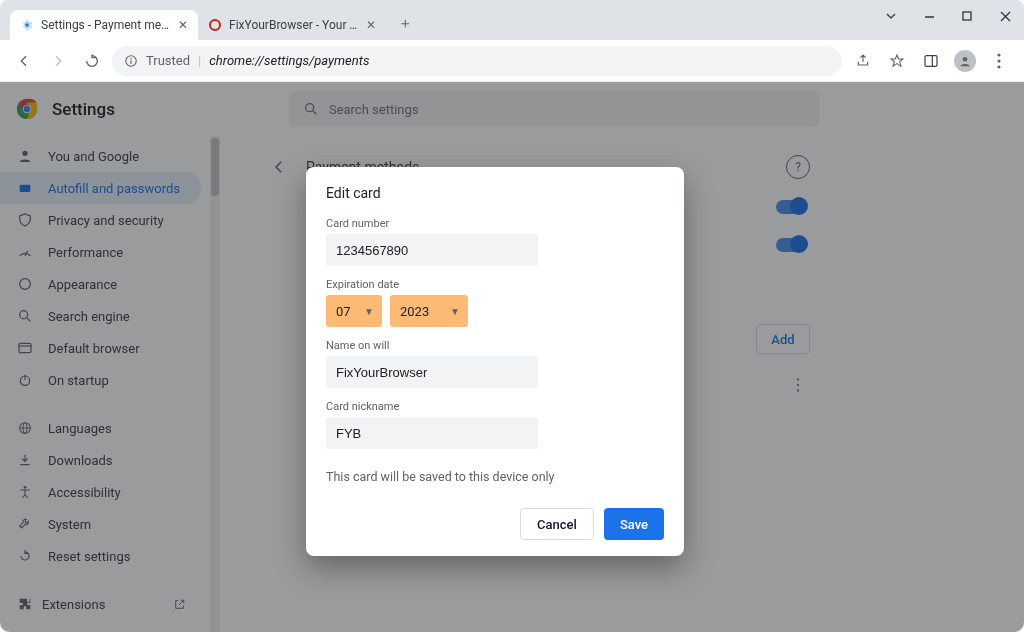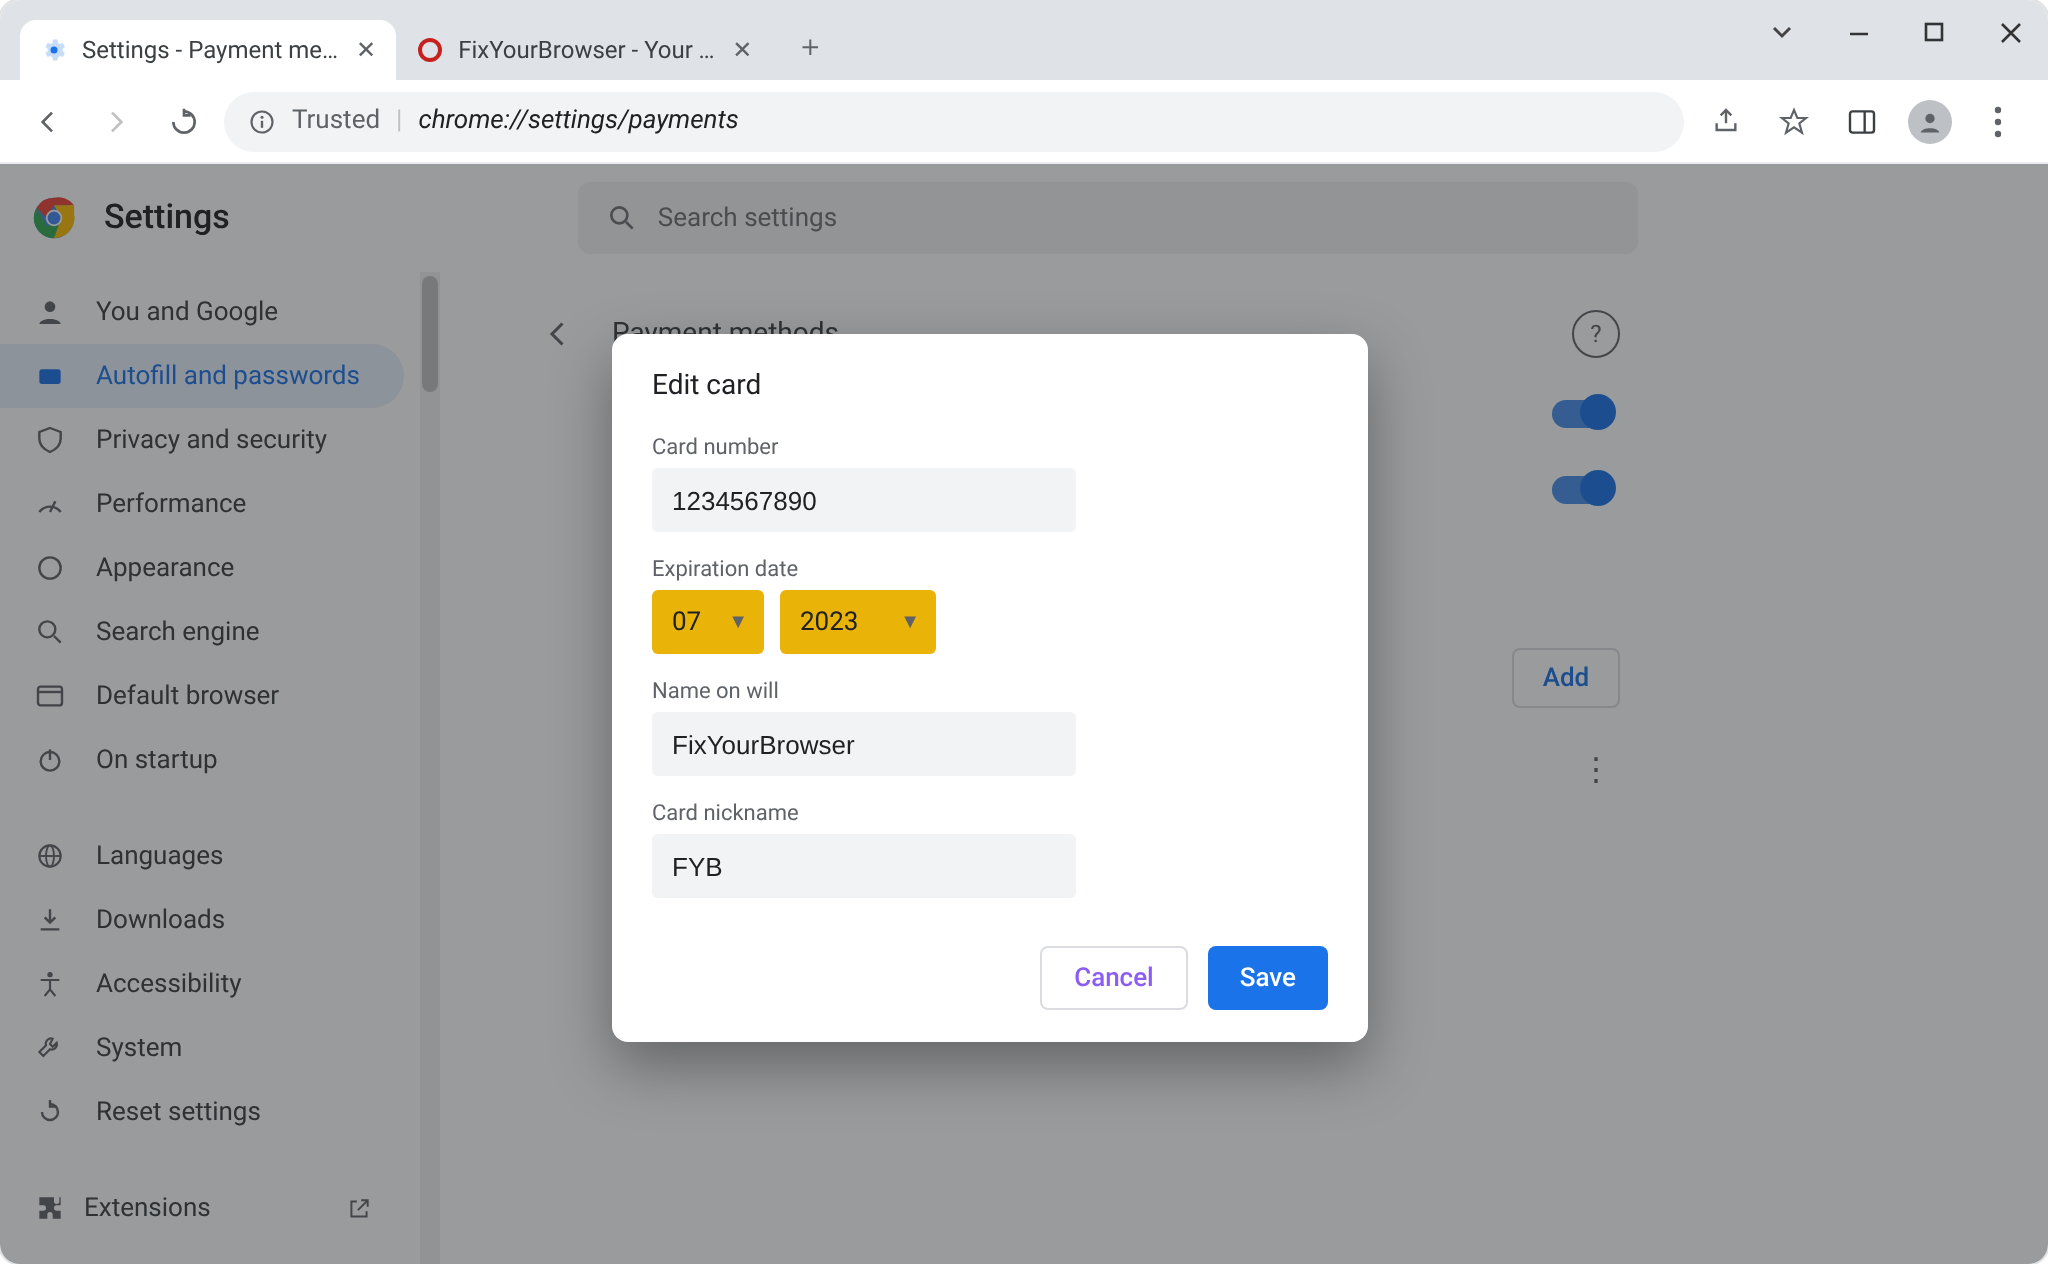--- a/index.html
+++ b/index.html
@@ -260,37 +260,37 @@
     padding: 18px 20px 16px;
   }
   .dlg-title { font-size:14px; color:#202124; margin-bottom:16px; }
   .fld-label { font-size:11px; color:#5f6368; margin-bottom:4px; margin-top:12px; }
   .fld-input {
     height:32px; background:#f1f3f4; border:none; border-radius:3px;
     padding:0 10px; font-size:13px; color:#202124; width:212px;
   }
   .exp-row { display:flex; gap:8px; }
   .select {
-    height:32px; background:#eab308; border-radius:3px;
+    height:32px; background:#fdba74; border-radius:3px;
     display:flex; align-items:center; justify-content:space-between;
     padding:0 8px 0 10px; font-size:13px; color:#202124;
   }
   .select .chevd { color:#5f6368; font-size:10px; }
   .sel-month { width:56px; }
   .sel-year { width:78px; }
   .note { font-size:12.5px; color:#5f6368; margin-top:20px; }
   .dlg-actions {
     display:flex; justify-content:flex-end; gap:10px; margin-top:24px;
   }
   .btn {
     height:32px; padding:0 16px; border-radius:4px; font-size:13px; font-weight:500;
     display:flex; align-items:center; justify-content:center;
     cursor:pointer;
   }
-  .btn-text { background:#fff; color:#8b5cf6; border:1px solid #dadce0; }
+  .btn-text { background:#fff; color:#0f172a; border:1px solid #dadce0; }
   .btn-primary { background:#1a73e8; color:#fff; }
 
   
   svg { display:block; }
 </style>
 </head>
 <body>
 
 <div class="titlebar">
   <div class="tabs">
@@ -615,20 +615,21 @@
       <span class="chevd">▼</span>
     </div>
   </div>
 
   <div class="fld-label">Name on will</div>
   <input class="fld-input" value="FixYourBrowser" style="">
 
   <div class="fld-label">Card nickname</div>
   <input class="fld-input" value="FYB" style="">
 
+  <div class="note">This card will be saved to this device only</div>
 
   <div class="dlg-actions">
     <div class="btn btn-text">
       <span>Cancel</span>
     </div>
     <div class="btn btn-primary">
       <span>Save</span>
     </div>
   </div>
 </div>

